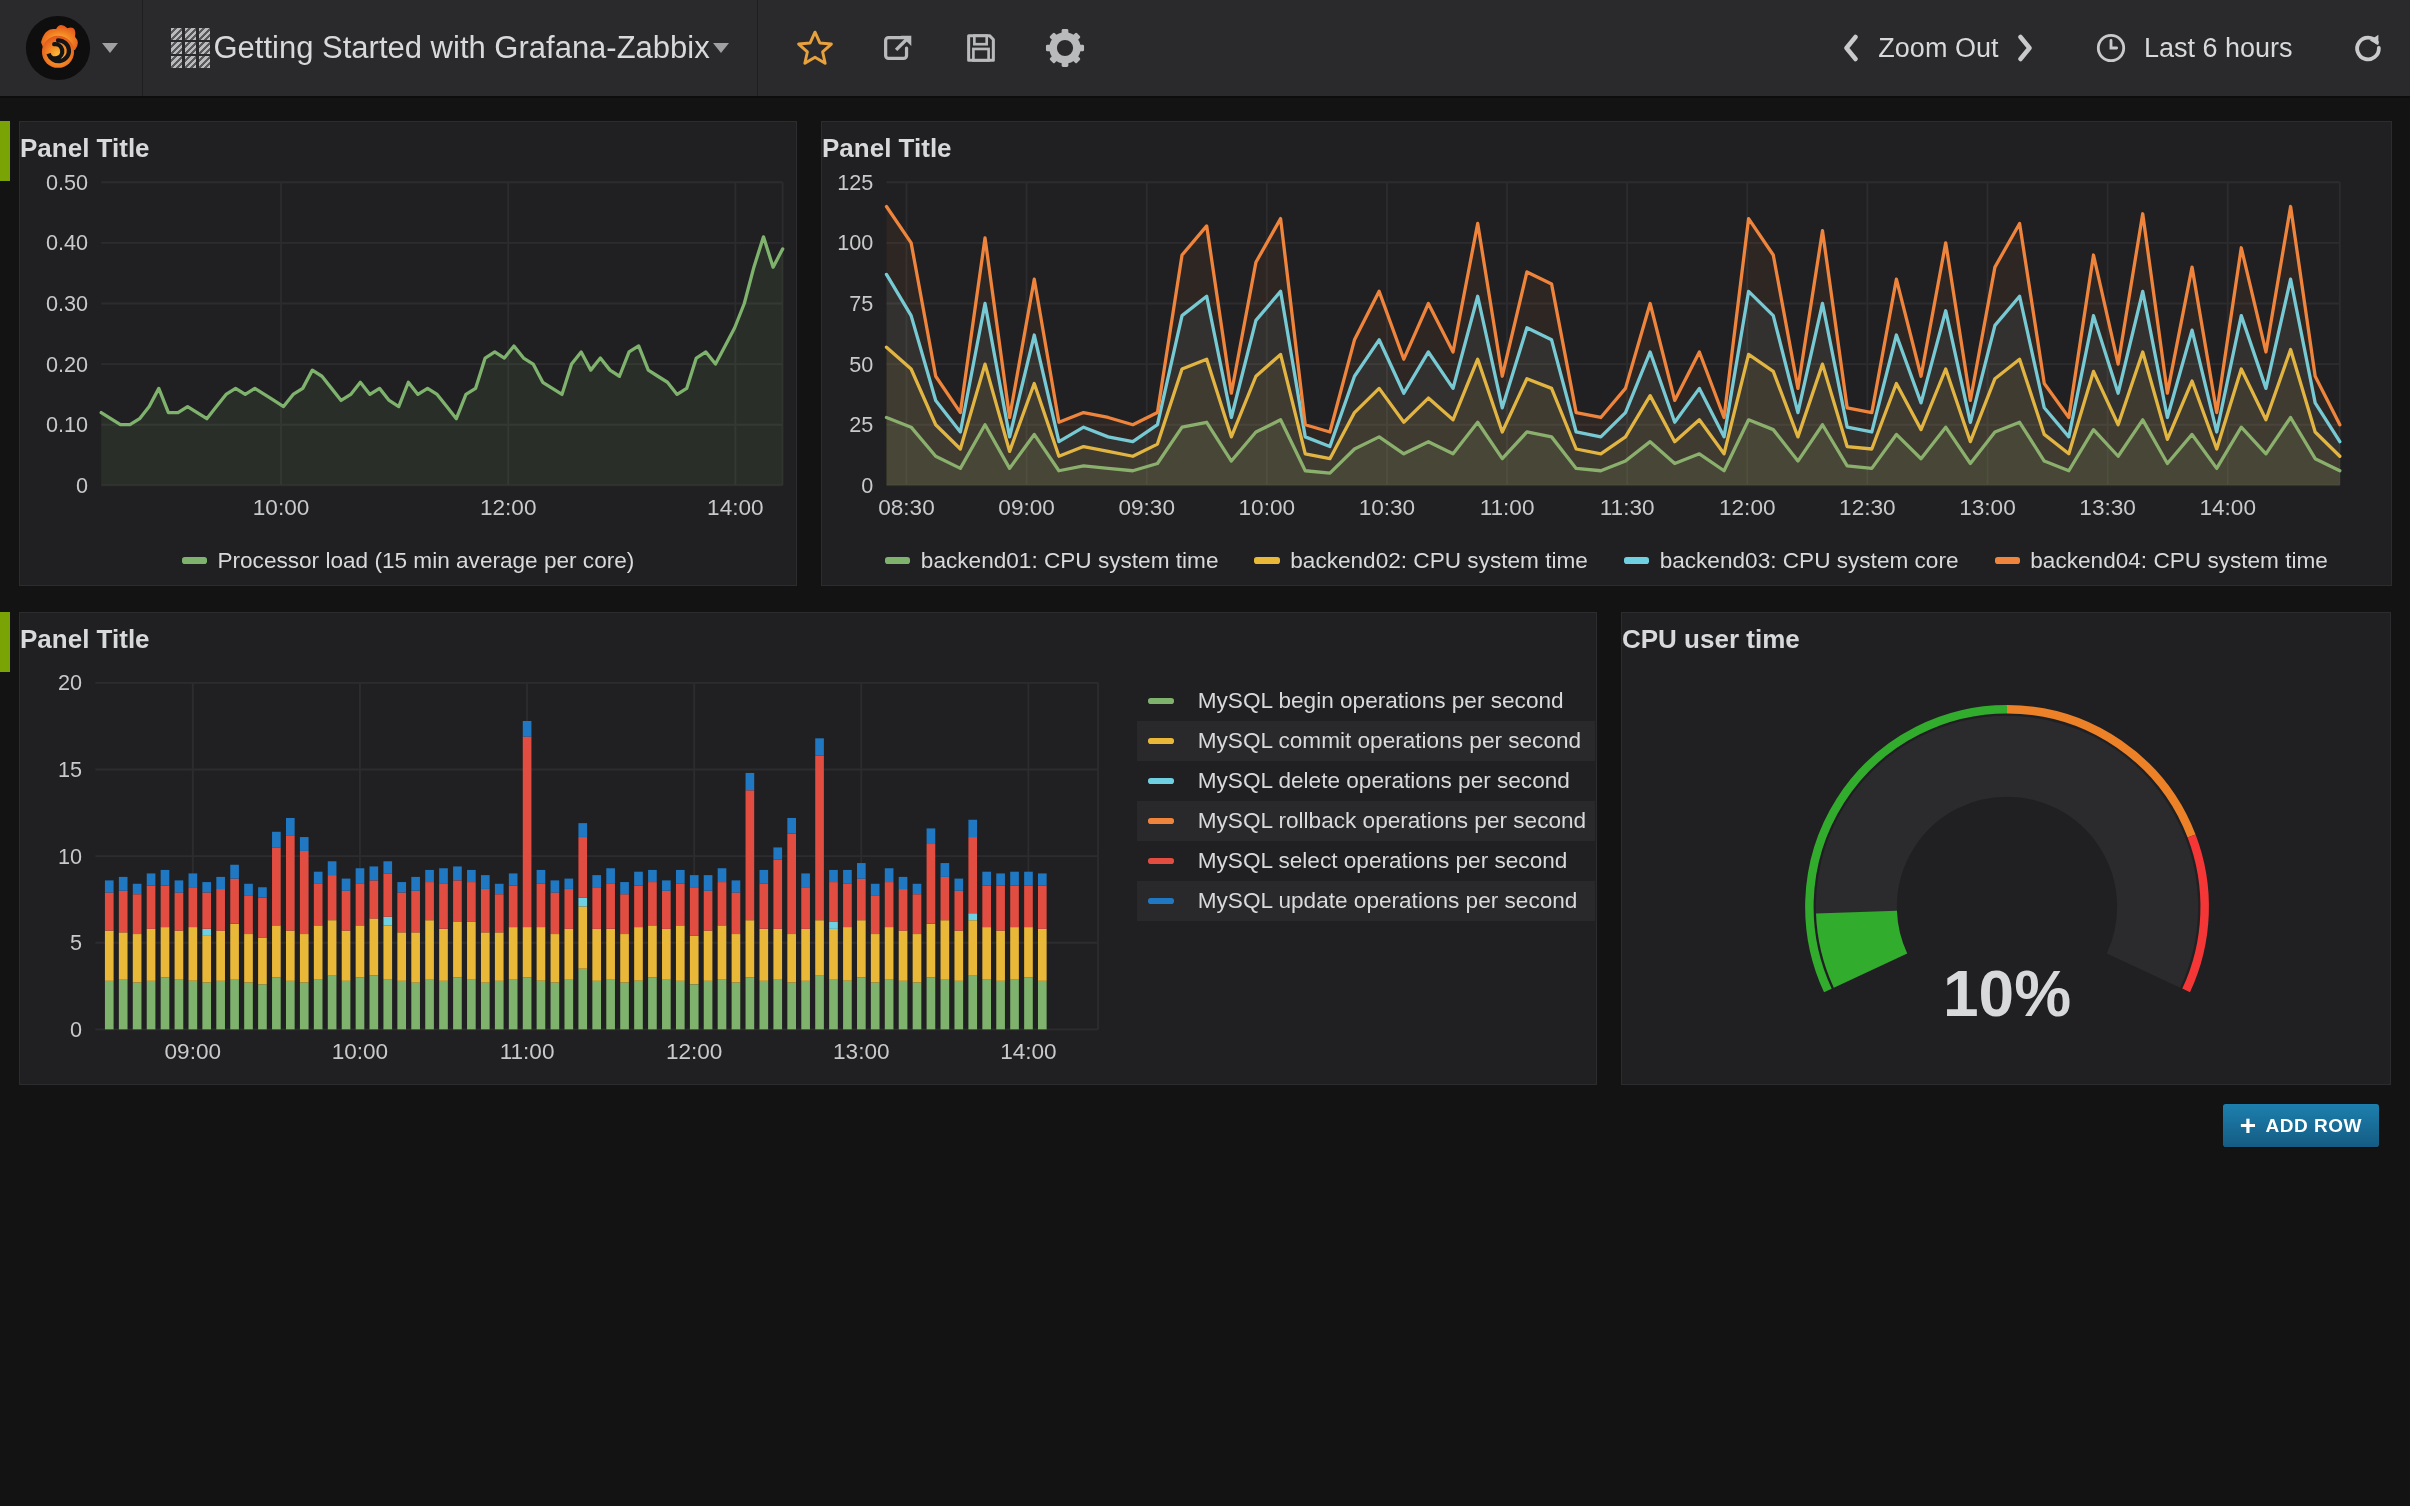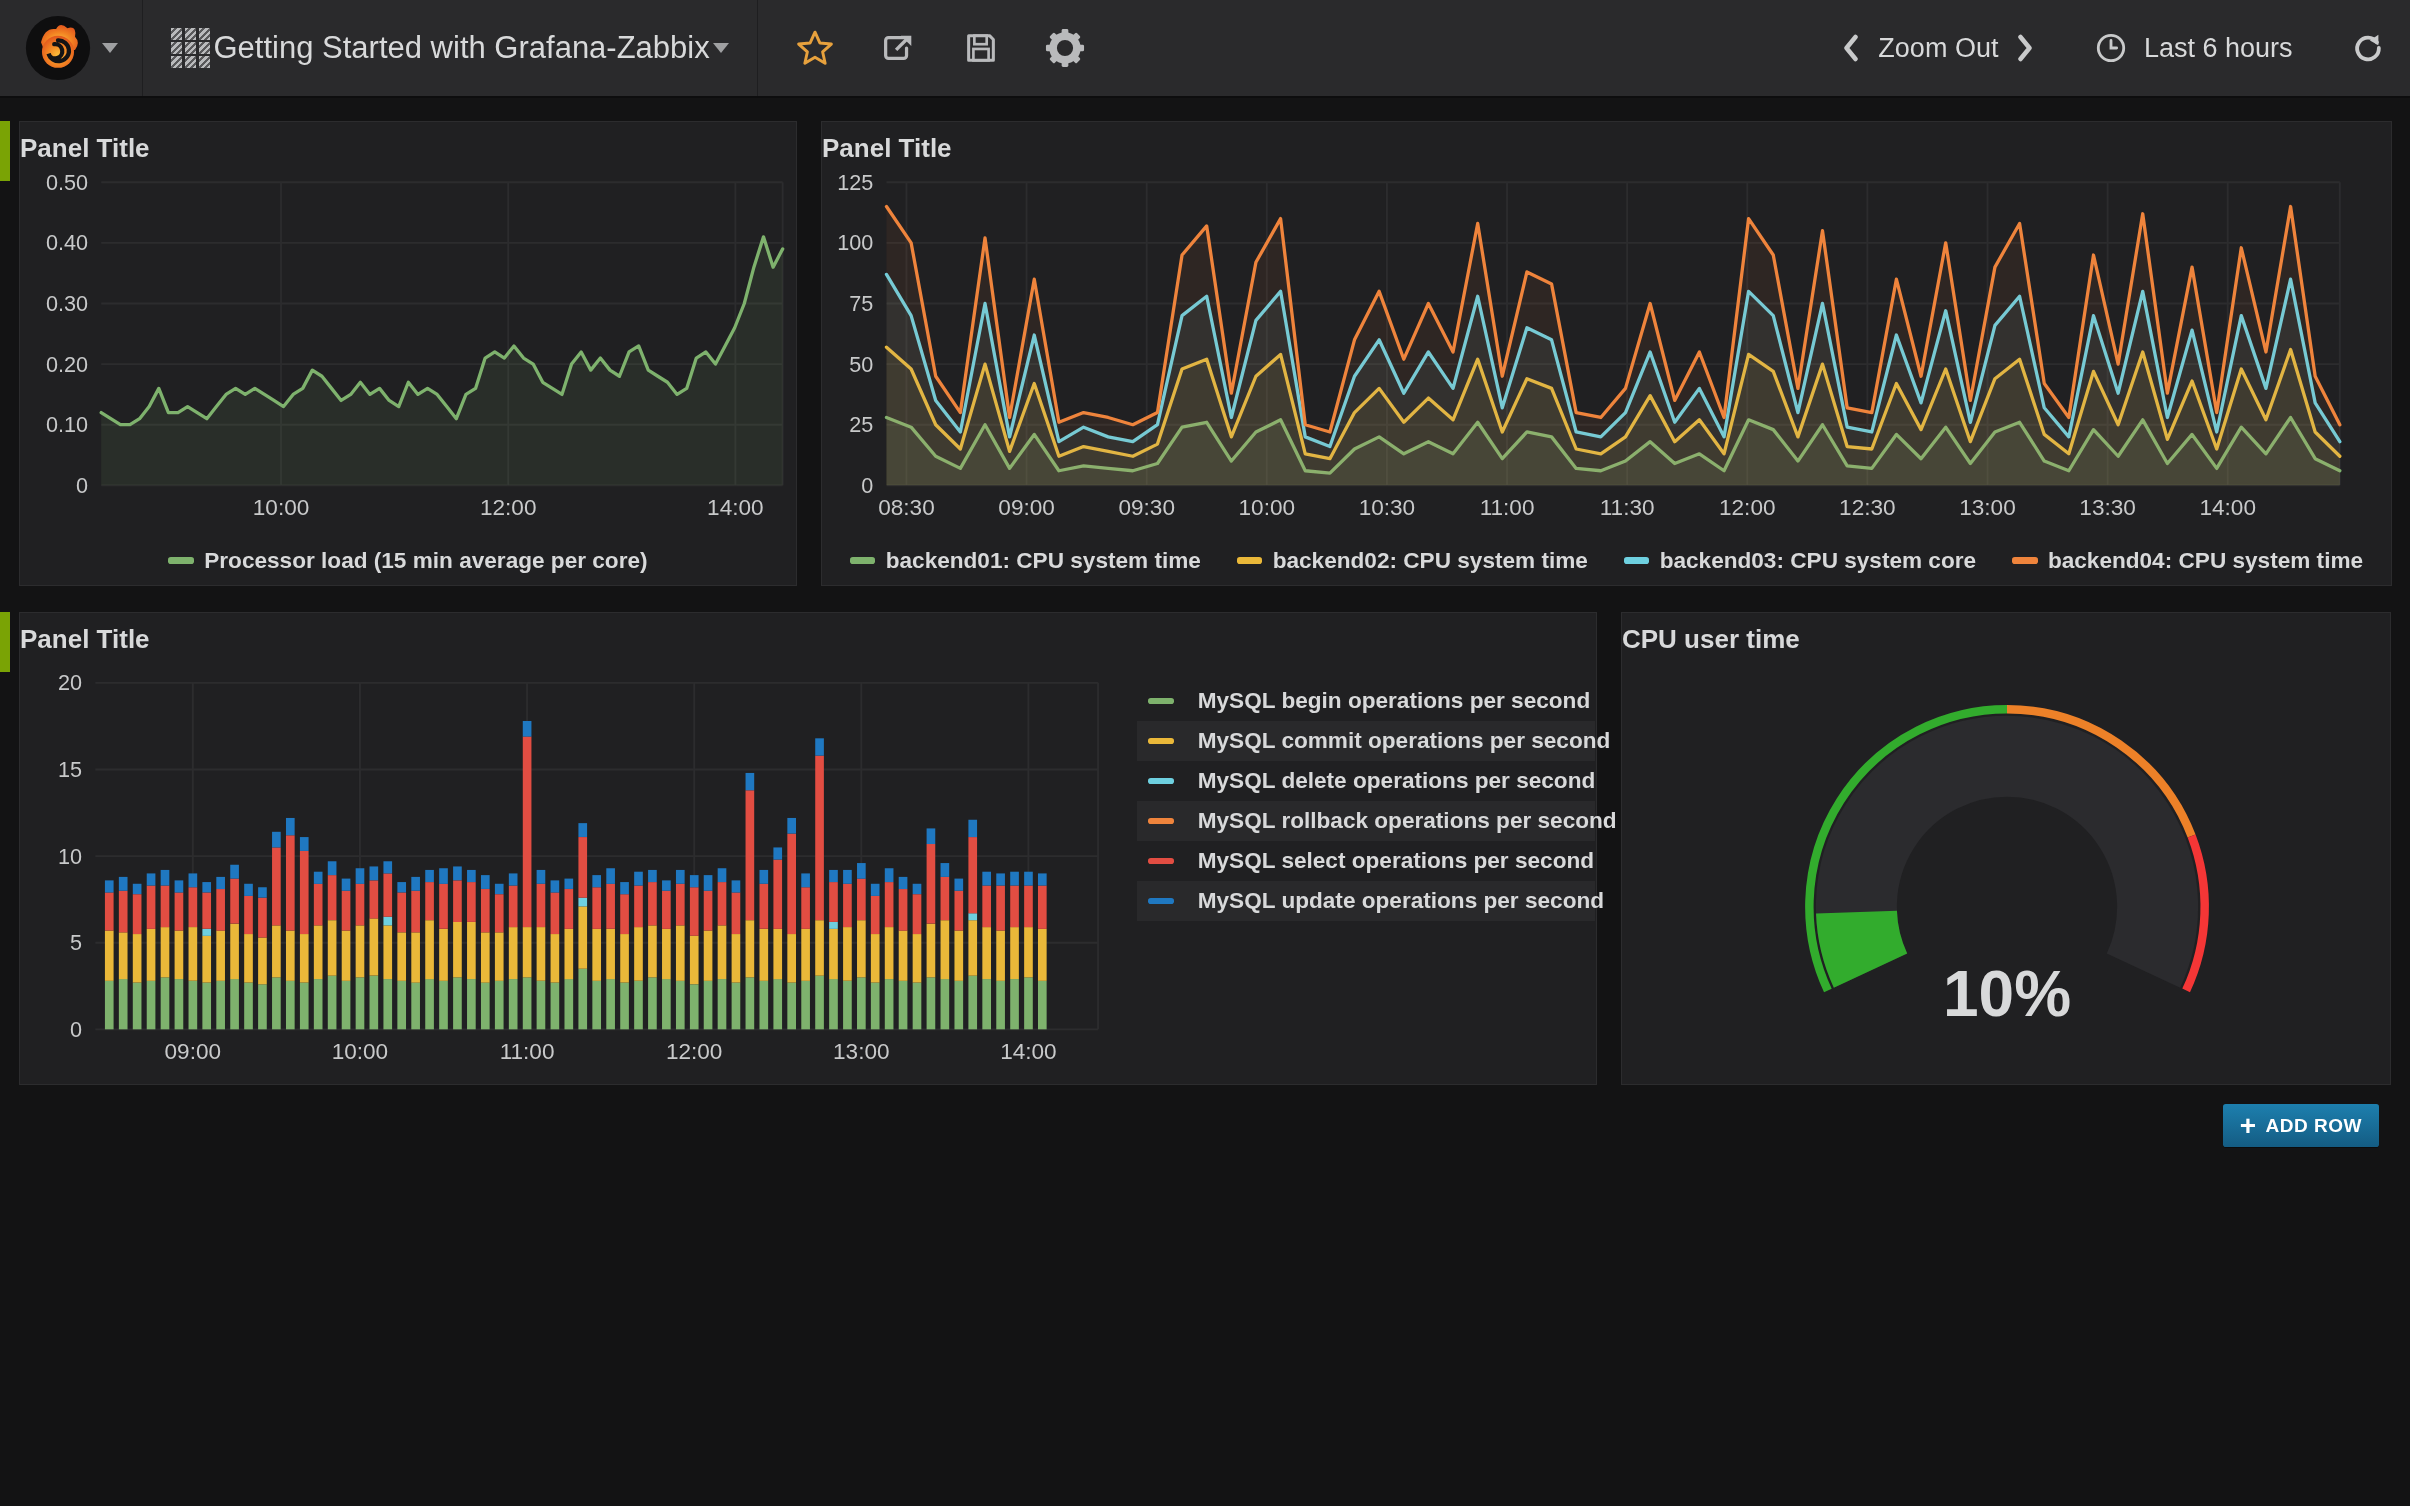--- a/index.html
+++ b/index.html
@@ -29,21 +29,21 @@
   svg.chart{position:absolute;left:0;top:0;}
   .grid{stroke:#2c2c2e;stroke-width:2;}
   .tick{fill:#c8c9ca;font-size:23px;font-family:"Liberation Sans",sans-serif;}
   .ty{text-anchor:end;}
   .tx{text-anchor:middle;font-size:24px;}
   .gauge-text{fill:#d8d9da;font-size:68px;font-weight:bold;text-anchor:middle;
     font-family:"Liberation Sans",sans-serif;}
   
   .legend-bottom{position:absolute;left:0;right:0;bottom:11.3px;display:flex;justify-content:center;
     gap:36px;font-size:22.6px;color:#d8d9da;align-items:center;z-index:2;}
-  .legend-item{display:flex;align-items:center;gap:10.4px;cursor:pointer;white-space:nowrap;font-weight:bold;}
+  .legend-item{display:flex;align-items:center;gap:10.4px;cursor:pointer;white-space:nowrap;}
   .dash{width:25.4px;height:6.6px;border-radius:2.8px;flex:none;}
   .legend-right{position:absolute;left:1117px;top:68px;width:458px;font-size:22.6px;color:#d8d9da;z-index:2;}
   .legend-right .legend-item{height:40px;padding:0 11.3px;box-sizing:border-box;gap:24px;}
   .legend-right .legend-item:nth-child(even){background:rgba(255,255,255,0.045);}
   
   .row-handle{position:absolute;left:0;width:10.4px;height:60px;cursor:pointer;}
   
   .add-row-btn{position:absolute;top:1104px;right:31px;height:43px;padding:0 17px;
     background:linear-gradient(#1d7fae,#145c83);border-radius:2.8px;display:flex;align-items:center;
     gap:9.4px;color:#ffffff;cursor:pointer;box-shadow:0 0.9px 0 rgba(0,0,0,.4);}

